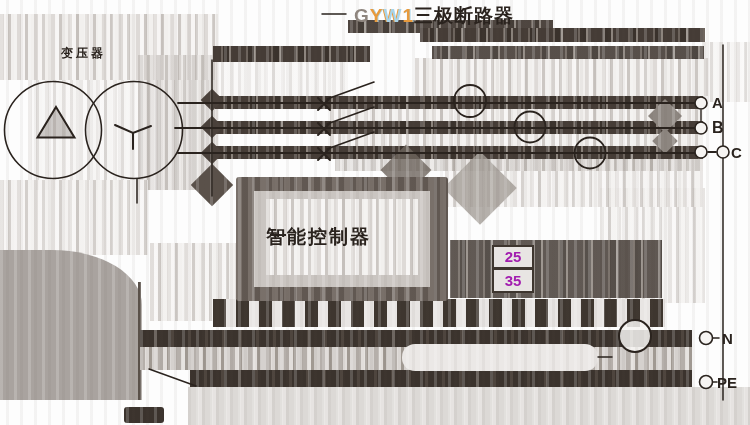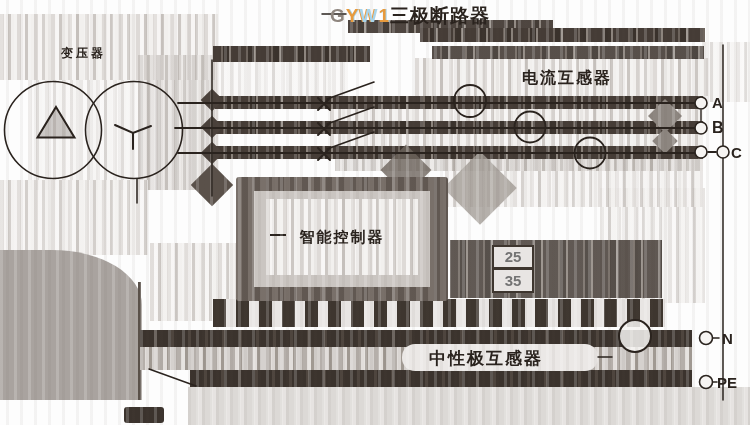--- a/index.html
+++ b/index.html
@@ -9,21 +9,21 @@
   
   .sl{background:repeating-linear-gradient(90deg,#dedad7 0 4px,#f7f5f4 4px 8px,#ccc7c3 8px 11px,#f2f0ee 11px 17px);}
   .sm{background:repeating-linear-gradient(90deg,#b5afaa 0 5px,#e2dedb 5px 9px,#a09992 9px 12px,#d5d1ce 12px 18px);}
   .sd{background:repeating-linear-gradient(90deg,#453c36 0 8px,#6e655e 8px 10px,#3a322c 10px 16px,#8d857e 16px 18px,#453c36 18px 25px);}
   .sds{background:repeating-linear-gradient(90deg,#3b332d 0 14px,#4e453e 14px 17px);}
   .sls{background:repeating-linear-gradient(90deg,#dcd9d6 0 10px,#e6e3e1 10px 14px);}
   .dashes{background:repeating-linear-gradient(90deg,#3e362f 0 13px,#e8e5e3 13px 23px);}
   .dia{position:absolute;transform:rotate(45deg);}
   .lbl{position:absolute;font-weight:bold;color:#2a231e;white-space:nowrap;}
   .boxnum{position:absolute;width:38px;border:2px solid #3e362f;background:#e8e5e3;
-          text-align:center;font-weight:bold;font-size:15px;color:#737373;}
+          text-align:center;font-weight:bold;font-size:15px;color:#a21caf;}
   .mg{color:#8f867f;} 
   .mo{color:#e89a3c;text-shadow:1px 0 0 #a8d4ea;}
   .mb{color:#a8d4ea;text-shadow:-1px 0 0 #e89a3c;}
   svg{position:absolute;left:0;top:0;}
 </style>
 </head>
 <body>
 
 <div id="canvas">
 
@@ -120,31 +120,29 @@
       <circle cx="723" cy="152" r="6" stroke-width="1.6" fill="#f6f4f2"></circle>
       <circle cx="706" cy="338" r="6.5" stroke-width="1.6" fill="#f6f4f2"></circle>
       <circle cx="706" cy="382" r="6.5" stroke-width="1.6" fill="#f6f4f2"></circle>
       <path d="M713 338 H719 M713 382 H717" stroke-width="1.6"></path>
 
       <path d="M149 369 L196 386" stroke-width="1.5"></path>
       <path d="M598 357 H612" stroke-width="1.5"></path>
     </g>
   </svg>
 
-  <div class="lbl" style="left:330px;top:3px;font-size:19px;letter-spacing:1px;">
+  <div class="lbl" style="left:354px;top:3px;font-size:19px;letter-spacing:1px;">
     <span class="mg">G</span><span class="mo">Y</span><span class="mb">W</span><span class="mo">1</span><span>三极断路器</span>
   </div>
 
   <div class="lbl" style="left:61px;top:45px;font-size:12px;letter-spacing:3px;">变压器</div>
 
-  <div class="lbl" style="left:522px;top:68px;font-size:16px;letter-spacing:2px;">电流互感器</div>
 
-  <div class="lbl" style="left:266px;top:199px;width:152px;height:94px;line-height:76px;text-align:center;font-size:15px;letter-spacing:2px;">智能控制器</div>
+  <div class="lbl" style="left:266px;top:199px;width:152px;height:94px;line-height:76px;font-size:19px;letter-spacing:2px;">智能控制器</div>
 
-  <div class="lbl" style="left:429px;top:347px;font-size:17px;letter-spacing:2px;">中性极互感器</div>
 
   <div class="lbl" style="left:712px;top:94px;font-size:15px;">A</div>
   <div class="lbl" style="left:712px;top:119px;font-size:16px;">B</div>
   <div class="lbl" style="left:731px;top:144px;font-size:15px;">C</div>
   <div class="lbl" style="left:722px;top:330px;font-size:15px;">N</div>
   <div class="lbl" style="left:717px;top:374px;font-size:15px;">PE</div>
 
   <div class="boxnum" style="left:492px;top:245px;height:20px;line-height:20px;">25</div>
   <div class="boxnum" style="left:492px;top:268px;height:21px;line-height:21px;">35</div>
 

